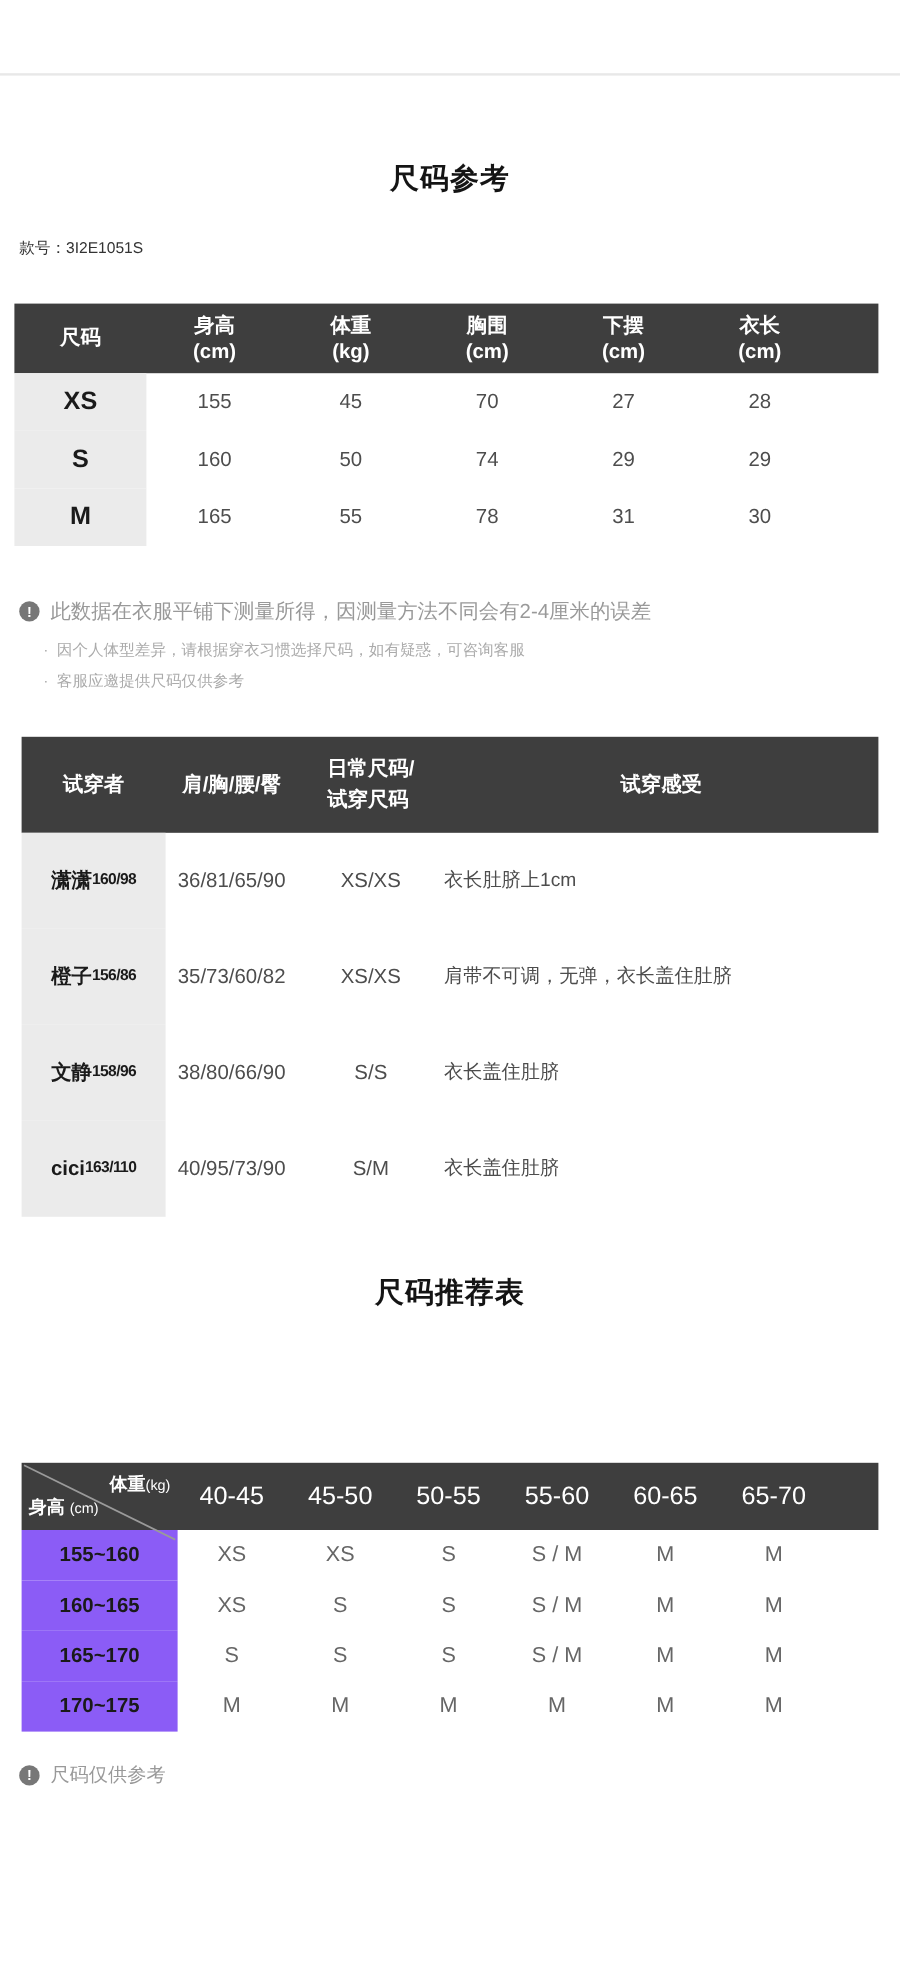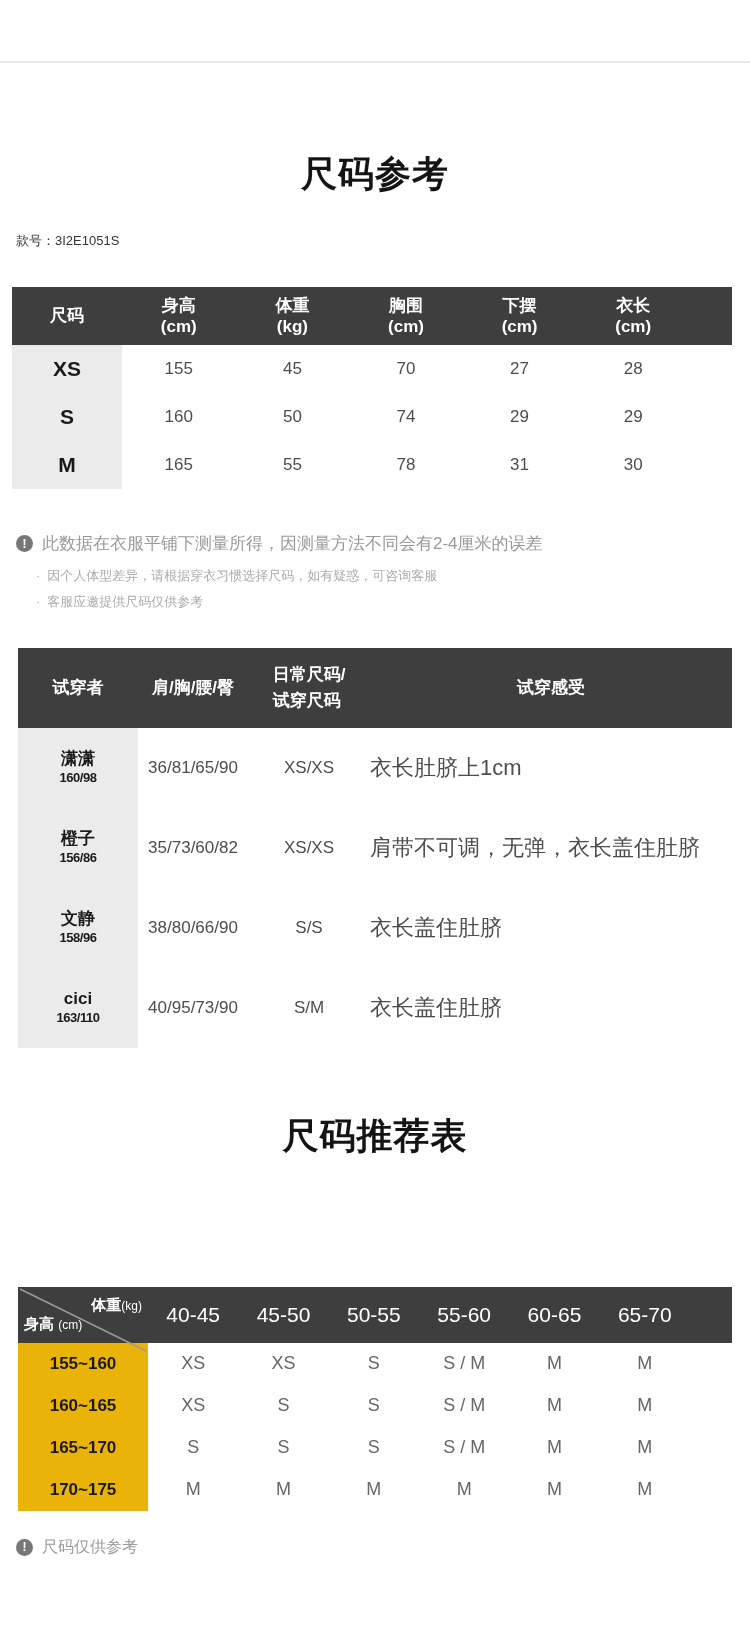--- a/index.html
+++ b/index.html
@@ -2,21 +2,21 @@
 <html><head>
 <meta charset="utf-8">
 <style>
   html,body{margin:0;padding:0;}
   body{
     width:750px;min-height:1652px;background:#ffffff;
     font-family:"Liberation Sans","DejaVu Sans",sans-serif;
     overflow:hidden;position:relative;
   }
   .top-strip{height:61px;border-bottom:2px solid #e8e8e8;}
-  .section-title{margin:17px;text-align:center;font-size:36px;font-weight:bold;color:#141414;letter-spacing:1px;}
+  .section-title{margin:0;text-align:center;font-size:24px;font-weight:bold;color:#141414;letter-spacing:1px;}
   .title-sizes{padding-top:70px;}
   .title-fit{padding-top:54px;}
   .title-rec{padding-top:47px;font-family:Liberation Mono, monospace;}
   .style-no{margin:33px 0 0 16px;font-size:13px;color:#333333;}
 
   
   .size-table{margin:37px 18px 0 12px;}
   .st-header{display:flex;align-items:center;height:58px;background:#3e3e3e;color:#ffffff;padding-right:42px;}
   .st-c0{width:110px;flex:none;}
   .st-c{flex:1;}
@@ -38,38 +38,38 @@
   
   .fit-table{margin:37px 18px 0 18px;}
   .ft-header{display:flex;align-items:center;height:80px;background:#3e3e3e;color:#ffffff;font-weight:bold;font-size:17px;}
   .ft-c-name{width:120px;flex:none;text-align:center;}
   .ft-c-meas{width:110px;flex:none;text-align:center;}
   .ft-c-size{width:122px;flex:none;text-align:center;}
   .ft-c-feel{flex:1;text-align:center;}
   .ft-size-hdr{display:inline-block;text-align:left;line-height:1.5;}
   .ft-size-hdr span{display:block;}
   .ft-row{display:flex;align-items:stretch;height:80px;}
-  .ft-row .ft-c-name{background:#ebebeb;display:flex;flex-direction:column;align-items:center;justify-content:center;}
+  .ft-row .ft-c-name{background:#ebebeb;display:flex;flex-direction:row;align-items:center;justify-content:center;}
   .ft-name{font-weight:bold;font-size:17px;color:#1a1a1a;line-height:1.2;}
   .ft-stats{font-weight:bold;font-size:13px;color:#1a1a1a;letter-spacing:-0.5px;line-height:1.3;}
   .ft-row .ft-c-meas,.ft-row .ft-c-size{display:flex;align-items:center;justify-content:center;font-size:17px;color:#4d4d4d;}
-  .ft-row .ft-c-feel{display:flex;align-items:center;justify-content:flex-start;text-align:left;font-size:22px;color:#4d4d4d;padding-right:16px;}
+  .ft-row .ft-c-feel{display:flex;align-items:center;justify-content:flex-start;text-align:left;font-size:16px;color:#4d4d4d;padding-right:16px;}
 
   
   .rec-table{margin:126px 18px 0 18px;}
   .rt-header{display:flex;align-items:stretch;height:56px;background:#3e3e3e;color:#ffffff;padding-right:42px;}
   .rt-corner{width:130px;flex:none;position:relative;}
   .rt-corner svg{position:absolute;left:0;top:0;}
   .corner-top{position:absolute;top:9px;right:6px;font-size:15px;font-weight:bold;}
   .corner-bottom{position:absolute;bottom:9px;left:6px;font-size:15px;font-weight:bold;}
   .corner-top .u,.corner-bottom .u{font-size:12px;font-weight:normal;}
   .rt-c{flex:1;display:flex;align-items:center;justify-content:center;}
   .rt-header .rt-c{font-size:21px;font-weight:normal;}
   .rt-row{display:flex;align-items:stretch;height:42px;padding-right:42px;}
-  .rt-h{width:130px;flex:none;background:#eab308;display:flex;align-items:center;justify-content:center;font-weight:bold;font-size:17px;color:#1a1a1a;}
+  .rt-h{width:130px;flex:none;background:#8b5cf6;display:flex;align-items:center;justify-content:center;font-weight:bold;font-size:17px;color:#1a1a1a;}
   .rt-row .rt-c{font-size:18px;color:#666666;}
 
   .bottom-note{display:flex;align-items:center;gap:9px;margin:26px 18px 0 16px;color:#999999;font-size:16px;}
 </style>
 </head>
 <body>
 
 <div class="top-strip"></div>
 
 <section>

